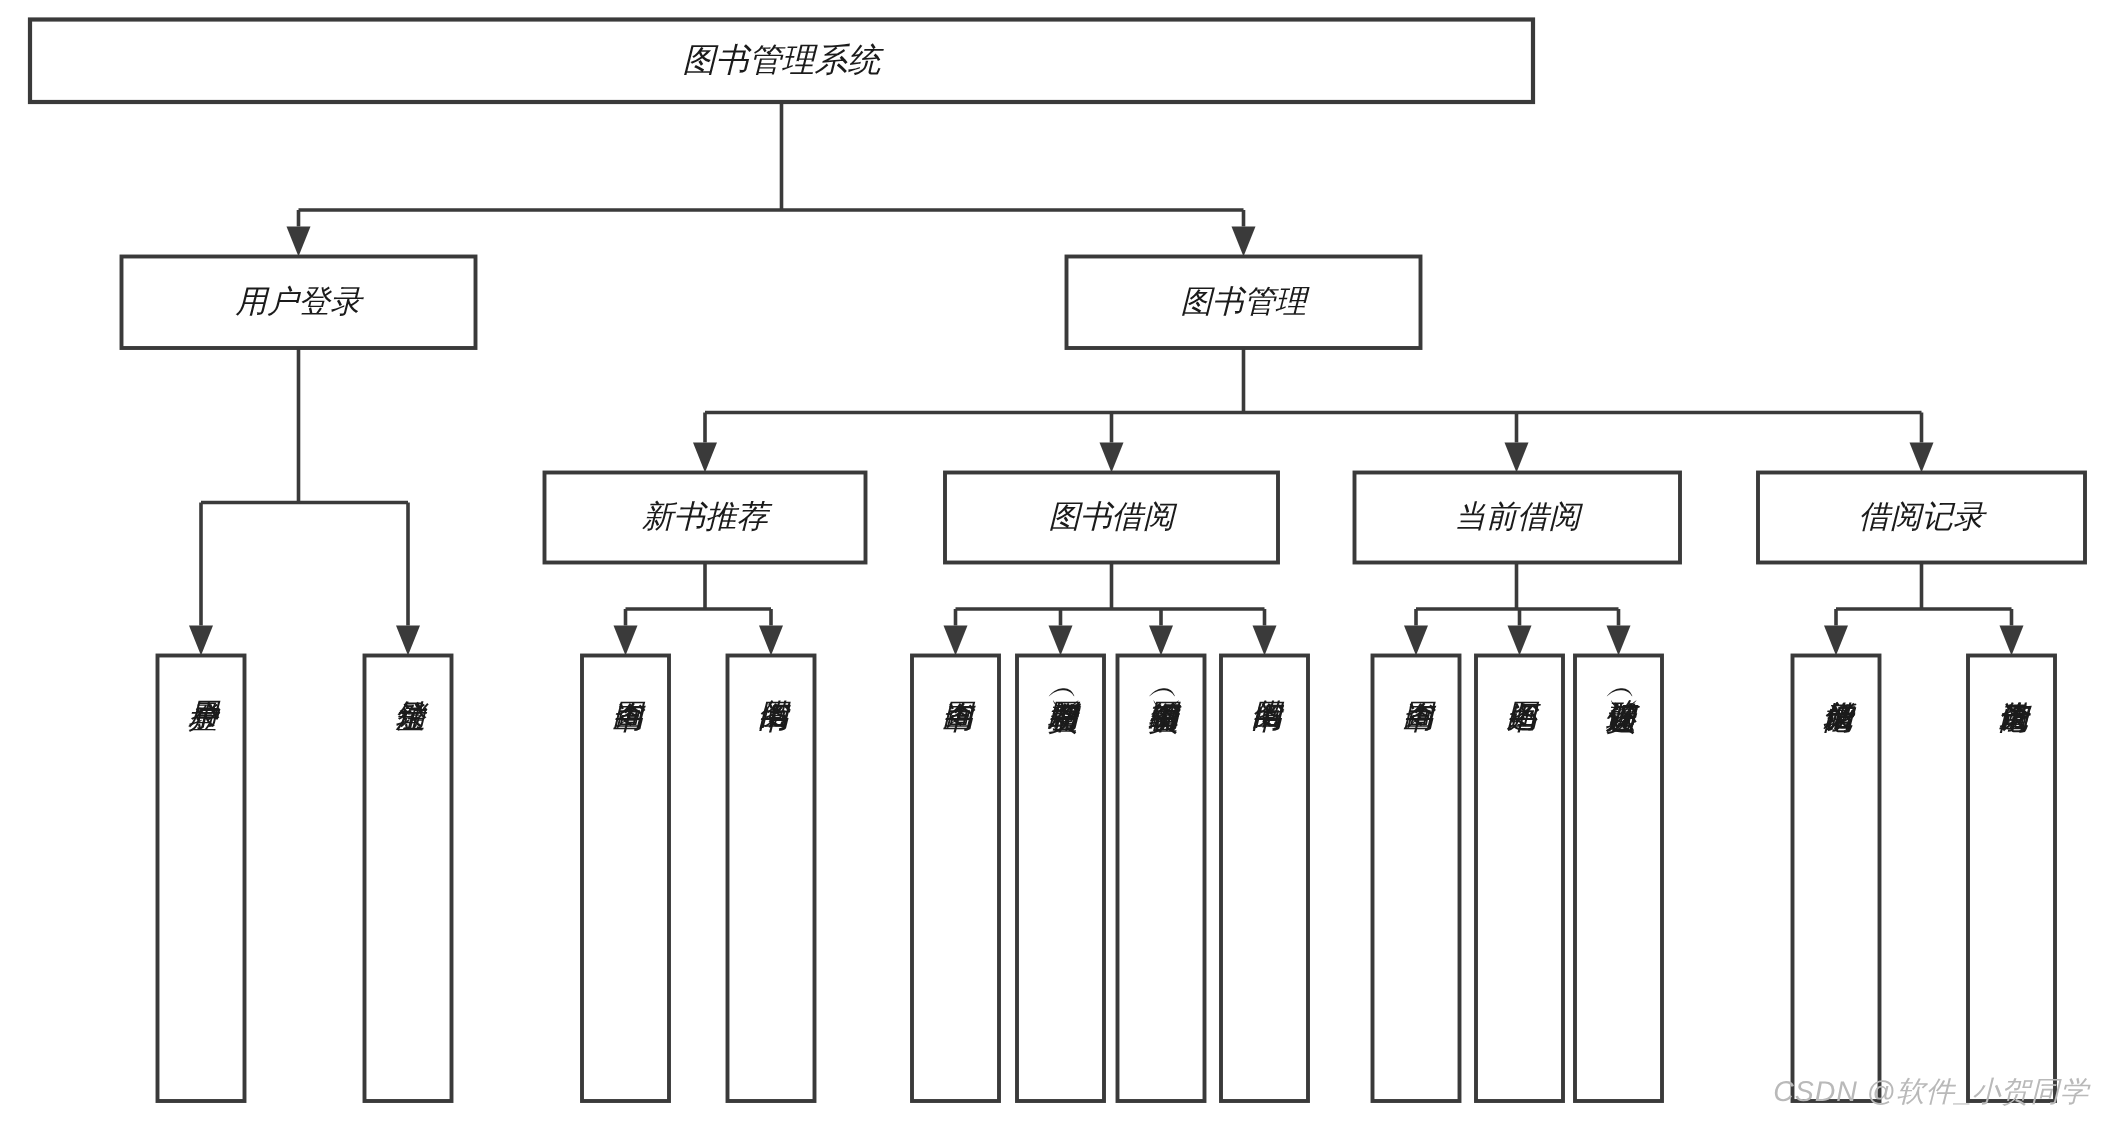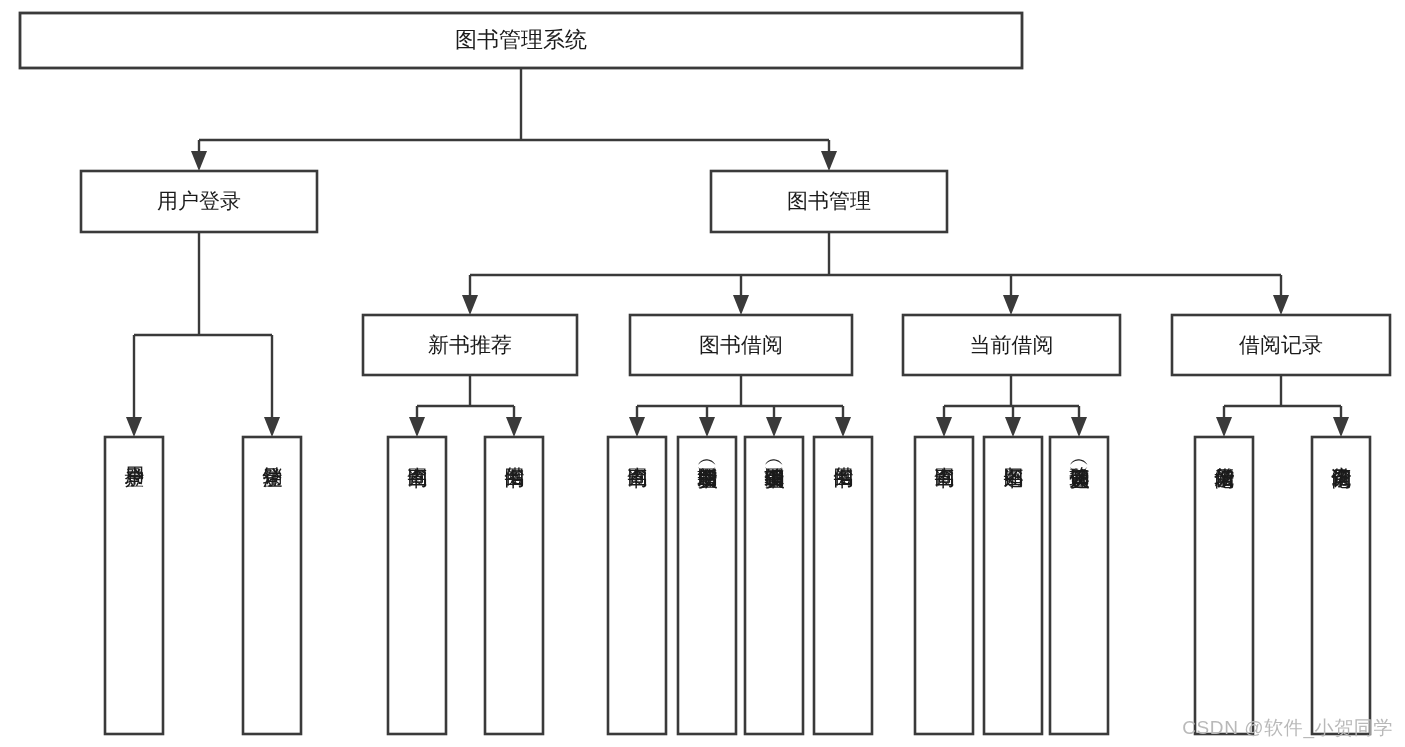--- a/index.html
+++ b/index.html
@@ -13,20 +13,21 @@
     height: 747px;
     font-family: "Liberation Sans", "DejaVu Sans", sans-serif;
     overflow: hidden;
     position: relative;
   }
   #diagram-root {
     position: relative;
     width: 1405px;
     height: 747px;
     background: #ffffff;
+    font-style: italic;
   }
   svg#diagram-svg {
     position: absolute;
     left: 0;
     top: 0;
     width: 1405px;
     height: 747px;
     display: block;
   }
   .node-box {

